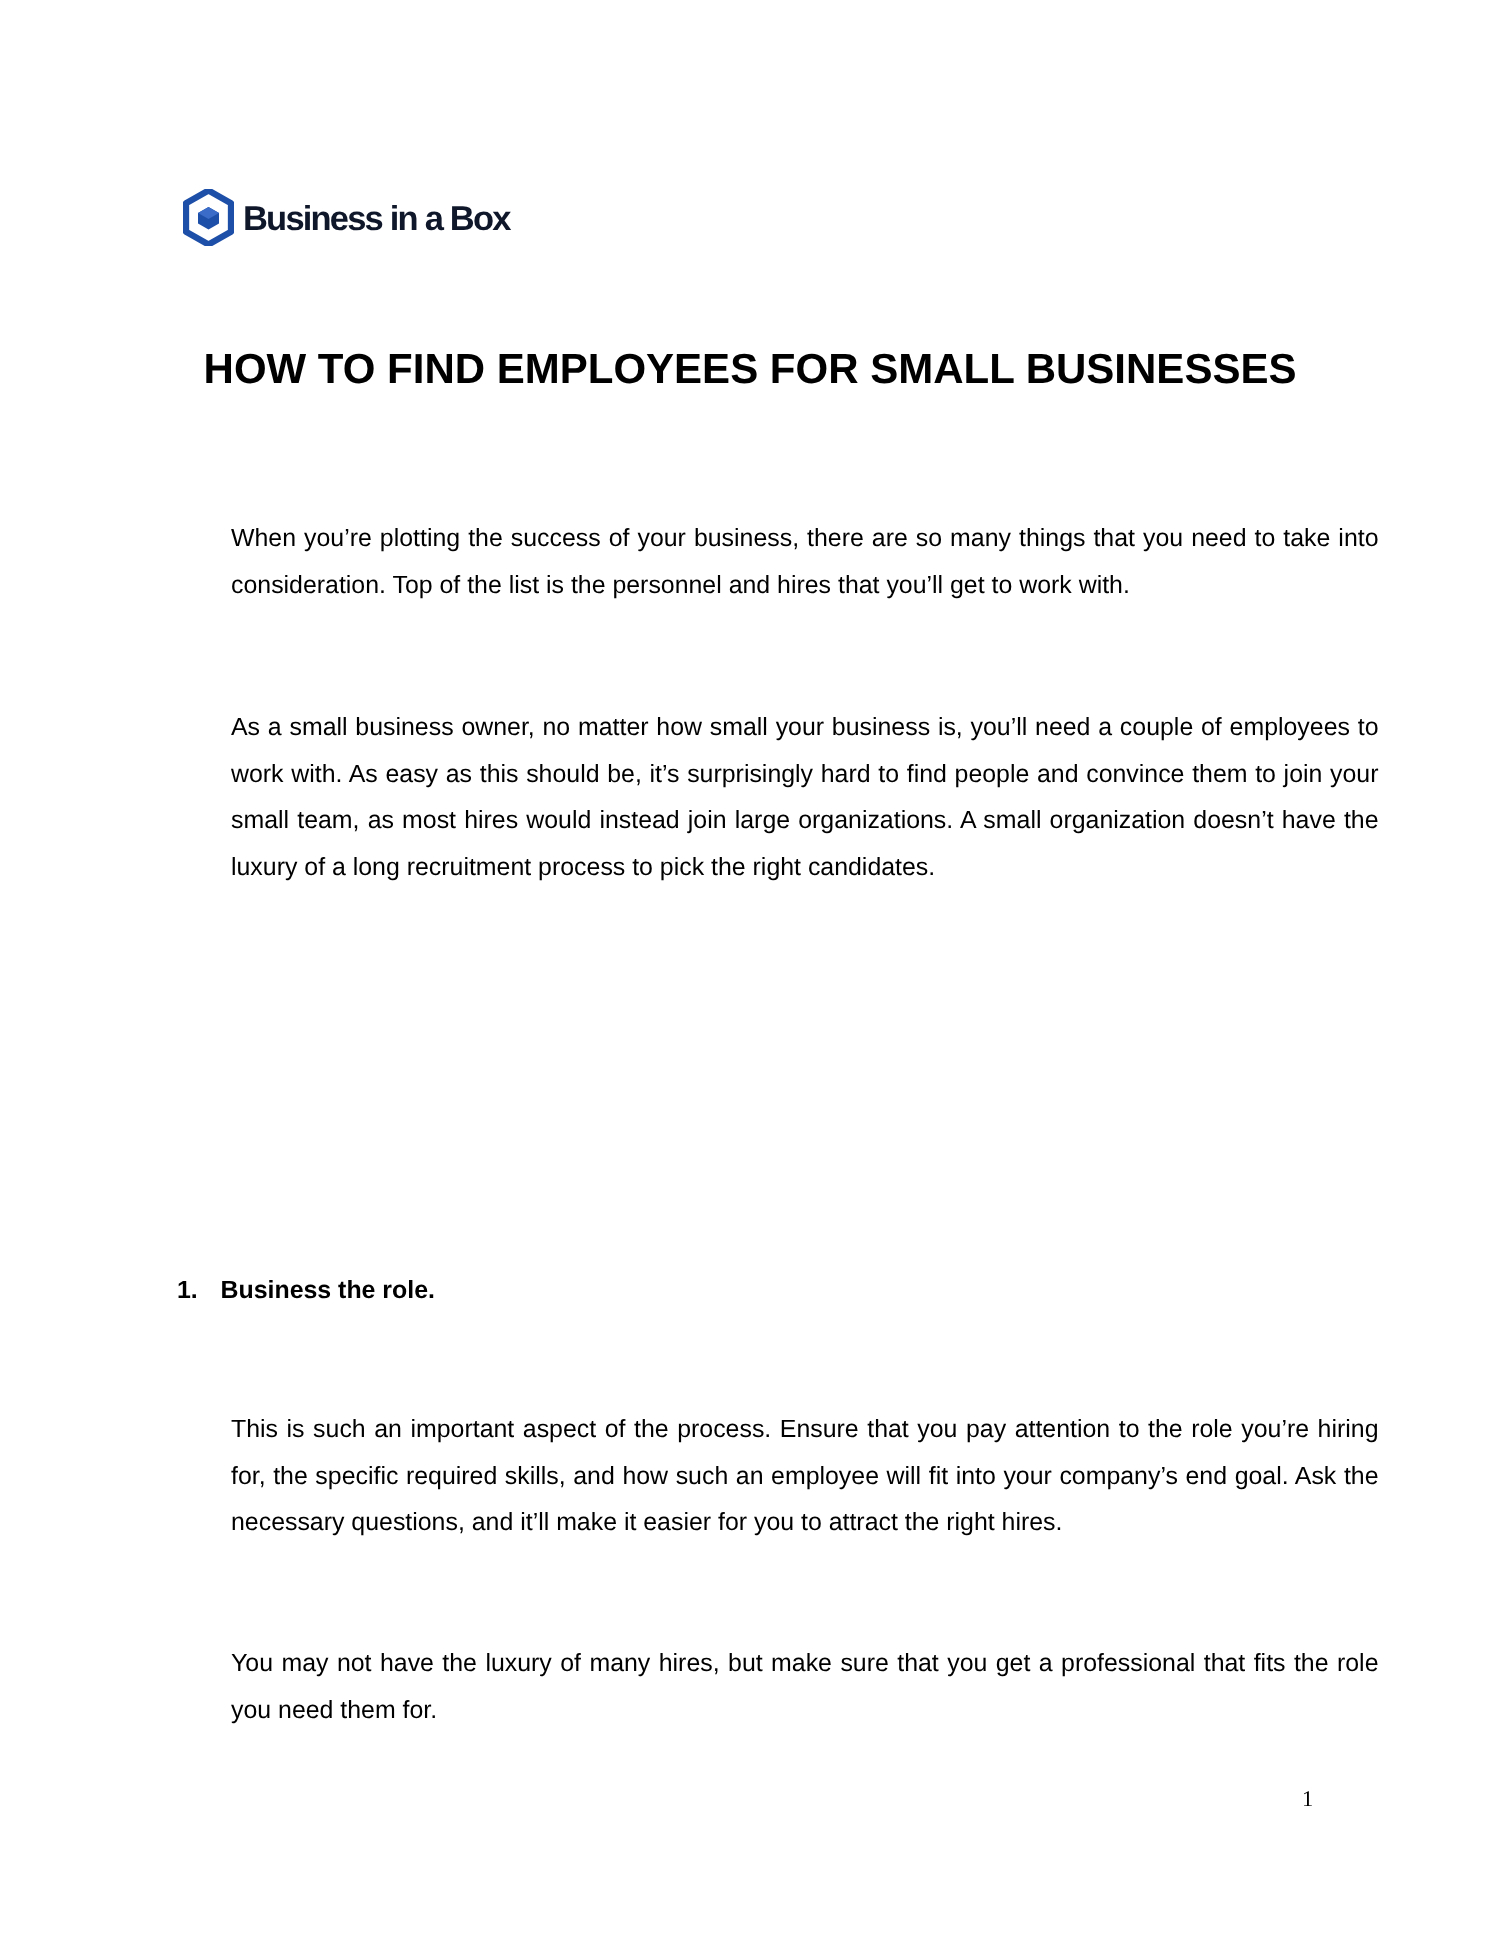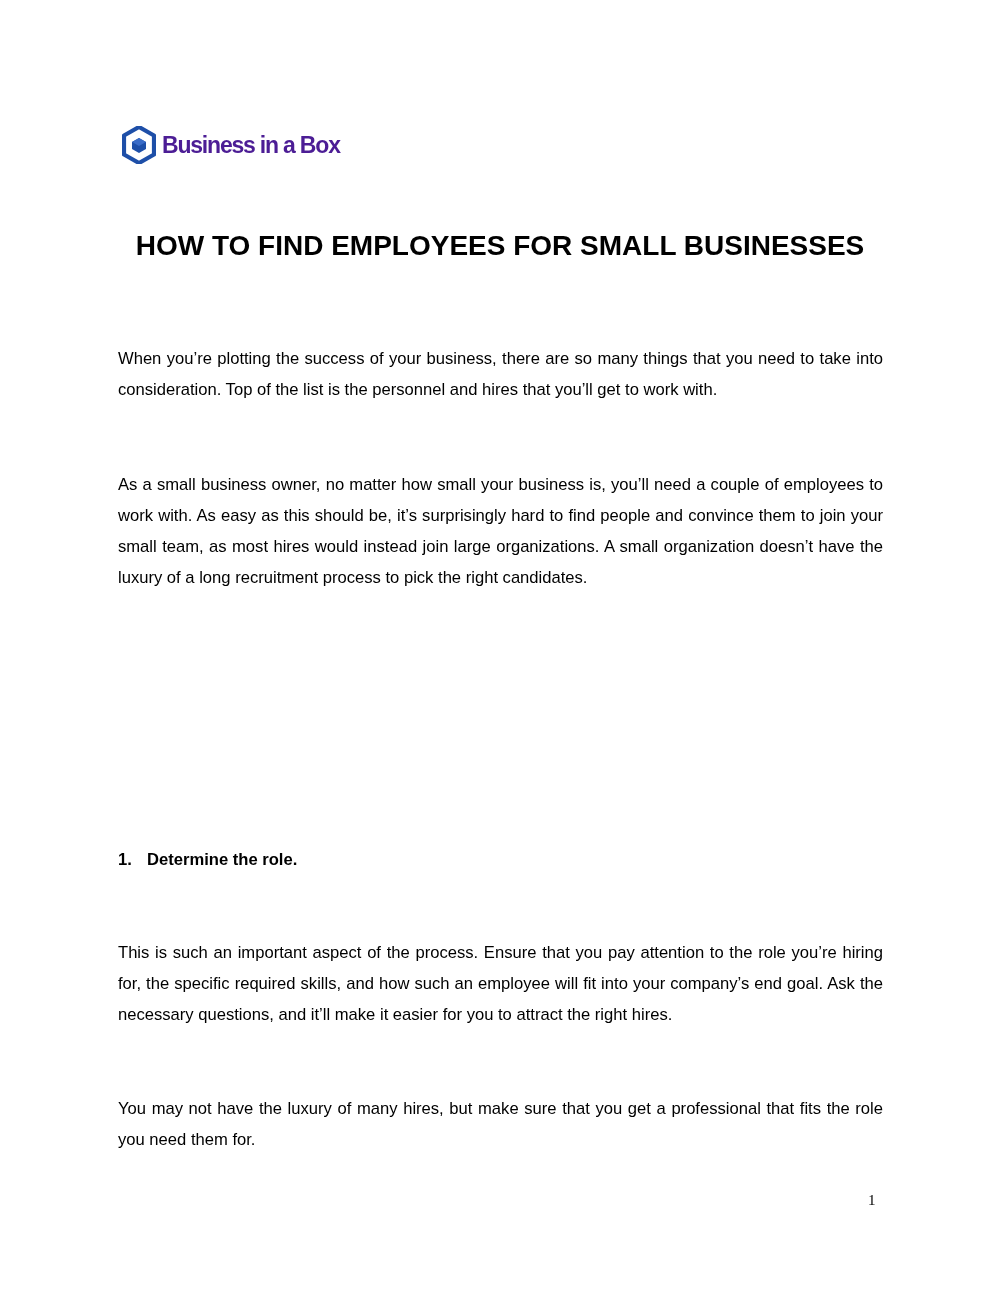--- a/index.html
+++ b/index.html
@@ -34,21 +34,21 @@
       width: 34px;
       height: 38px;
       display: block;
     }
     .logo-text {
       margin-left: 6px;
       font-family: "Liberation Sans", sans-serif;
       font-weight: bold;
       font-size: 23px;
       letter-spacing: -1.2px;
-      color: #4c1d95;
+      color: #0f172a;
       line-height: 38px;
     }
     .title {
       position: absolute;
       left: 0;
       width: 1000px;
       top: 231px;
       text-align: center;
       font-weight: bold;
       font-size: 28px;
@@ -57,21 +57,21 @@
     }
     .para {
       position: absolute;
       left: 118px;
       width: 765px;
       font-size: 16.6px;
       line-height: 31px;
       text-align: justify;
       margin: 0;
     }
-    .para.last-left { text-align-last: left; }
+    .para.last-left { text-align-last: left; margin-left: 36px; }
     .heading {
       position: absolute;
       left: 118px;
       top: 844px;
       font-weight: bold;
       font-size: 16.6px;
       line-height: 31px;
       display: flex;
     }
     .heading .num { width: 29px; }
@@ -103,21 +103,21 @@
 
   <div class="title">HOW TO FIND EMPLOYEES FOR SMALL BUSINESSES</div>
 
   <p class="para last-left" style="top:343px;">When you’re plotting the success of your business, there are so many things that you need to take into consideration. Top of the list is the personnel and hires that you’ll get to work with.</p>
 
   <p class="para last-left" style="top:469px;">As a small business owner, no matter how small your business is, you’ll need a couple of employees to work with. As easy as this should be, it’s surprisingly hard to find people and convince them to join your small team, as most hires would instead join large organizations. A small organization doesn’t have the luxury of a long recruitment process to pick the right candidates.</p>
 
 
   <div class="heading">
     <span class="num">1.</span>
-    <span>Determine the role.</span>
+    <span>Business the role.</span>
   </div>
 
   <p class="para last-left" style="top:937px;">This is such an important aspect of the process. Ensure that you pay attention to the role you’re hiring for, the specific required skills, and how such an employee will fit into your company’s end goal. Ask the necessary questions, and it’ll make it easier for you to attract the right hires.</p>
 
   <p class="para last-left" style="top:1093px;">You may not have the luxury of many hires, but make sure that you get a professional that fits the role you need them for.</p>
 
   <div class="page-number">1</div>
 
 </div>
 

